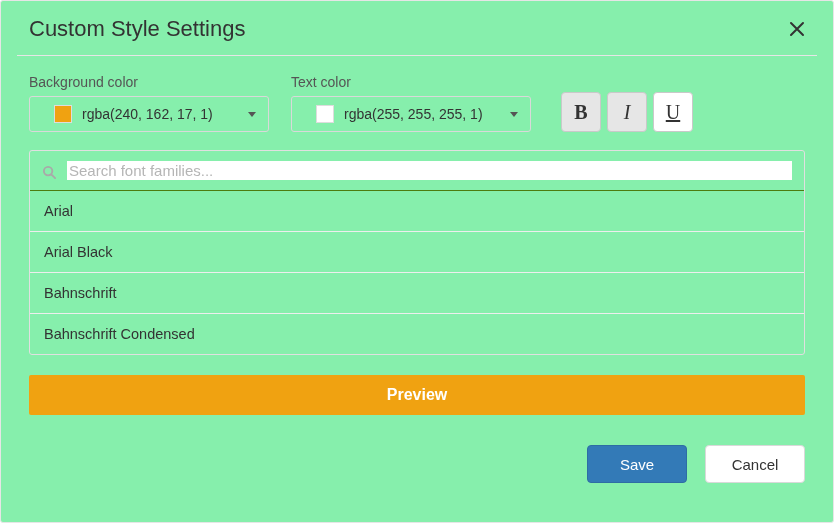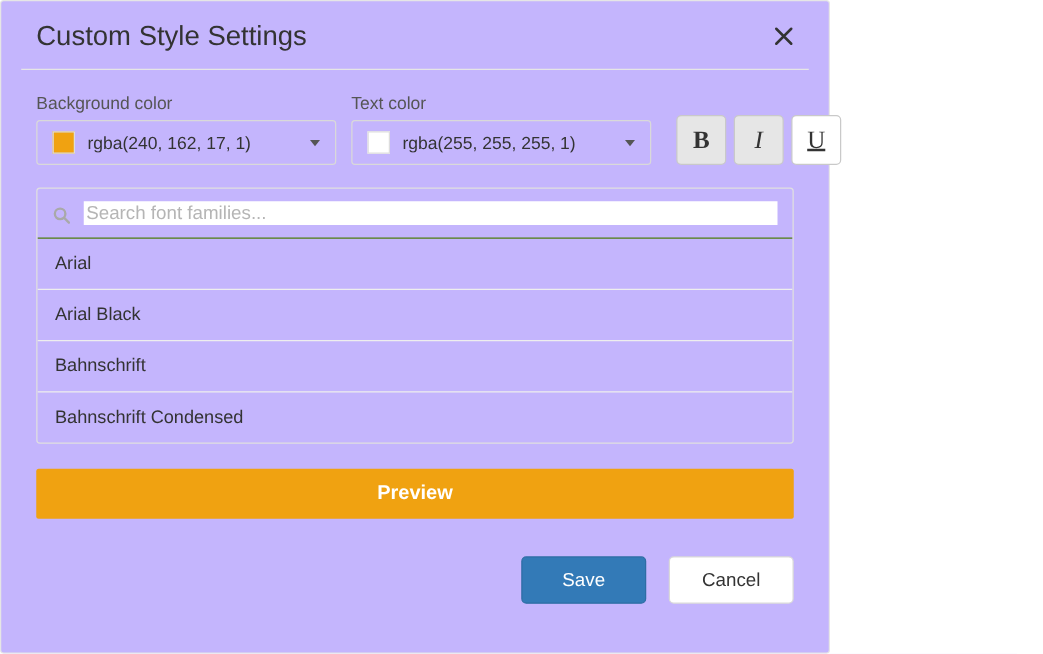--- a/index.html
+++ b/index.html
@@ -6,24 +6,24 @@
   html, body {
     margin: 0; padding: 0;
     font-family: "Segoe UI", Arial, sans-serif;
     background: #fff;
     color: #333;
     width: 834px; height: 523px;
     overflow: hidden;
   }
   .dialog {
     position: relative;
-    width: 664px; height: 523px;
+    width: 834px; height: 523px;
     border: 1px solid #e6e6e6;
     border-radius: 3px;
-    background: #c4b5fd;
+    background: #86efac;
     padding: 0;
   }
   .dlg-header {
     display: flex;
     align-items: center;
     justify-content: space-between;
     padding: 14px 22px 12px 28px;
   }
   .dlg-title {
     font-size: 22px;
@@ -40,39 +40,39 @@
     height: 1px;
     background: #e6e6e6;
     margin: 0 16px;
   }
   .body {
     padding: 18px 28px 0 28px;
   }
   .row1 {
     display: flex;
     align-items: flex-end;
-    gap: 12px;
+    gap: 22px;
   }
   .fld-label {
     font-size: 14px;
     color: #555;
     margin-bottom: 6px;
   }
   .color-field {
     display: flex;
     flex-direction: column;
   }
   .color-input {
     height: 36px;
     width: 240px;
     border: 1px solid #d9d9d9;
     border-radius: 3px;
     display: flex;
     align-items: center;
-    padding: 0 8px 0 12px;
+    padding: 0 8px 0 24px;
     position: relative;
     cursor: pointer;
   }
   .swatch {
     width: 18px; height: 18px;
     border: 1px solid #ddd;
     flex-shrink: 0;
   }
   .color-value {
     font-size: 14px;

